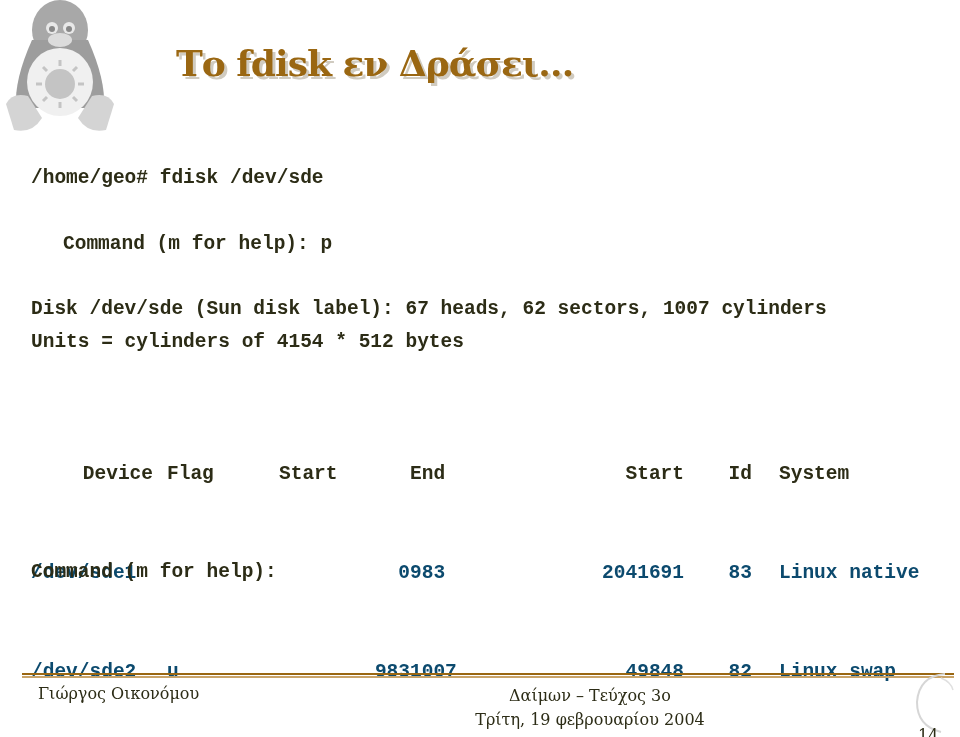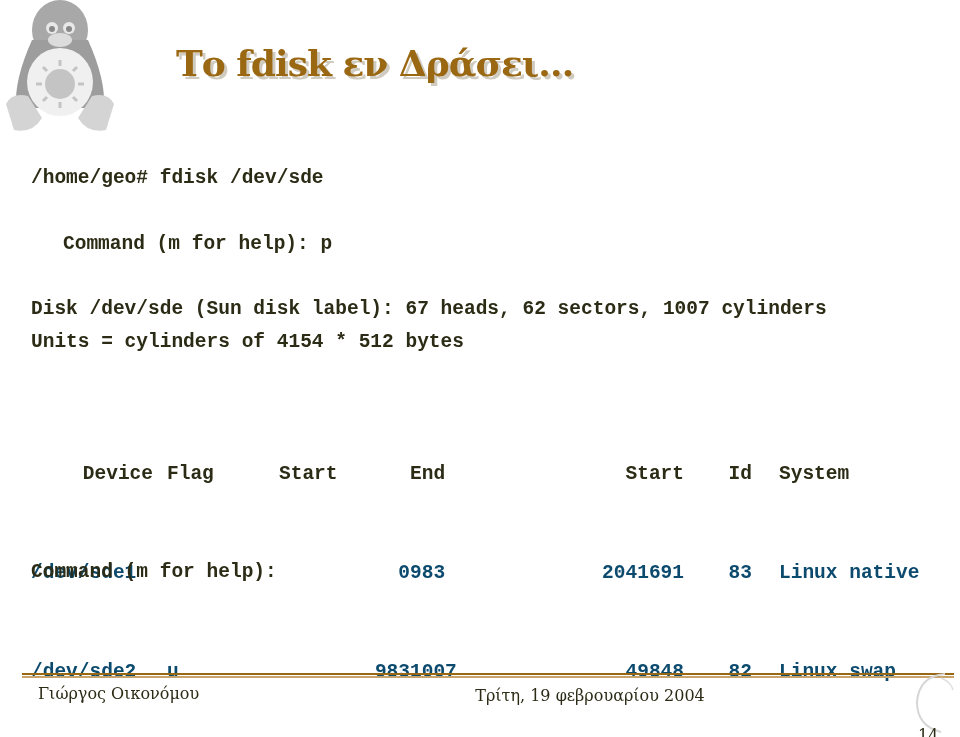--- a/index.html
+++ b/index.html
@@ -98,15 +98,16 @@
 
 <div class="term" style="top:556px;">Command (m for help):</div>
 
 <div class="footer-rule"></div>
 <svg class="swirl" viewBox="0 0 55 69">
   <path d="M40 6 Q14 8 12 34 Q12 58 36 64" fill="none" stroke="#d6d6d6" stroke-width="2"></path>
   <path d="M36 10 Q46 14 48 22" fill="none" stroke="#e0e0e0" stroke-width="1.5"></path>
 </svg>
 <div class="footer-left">Γιώργος Οικονόμου</div>
 <div class="footer-center">
+  <div>Δαίμων – Τεύχος 3ο</div>
   <div>Τρίτη, 19 φεβρουαρίου 2004</div>
 </div>
 <div class="footer-page">14</div>
 
 </body></html>

